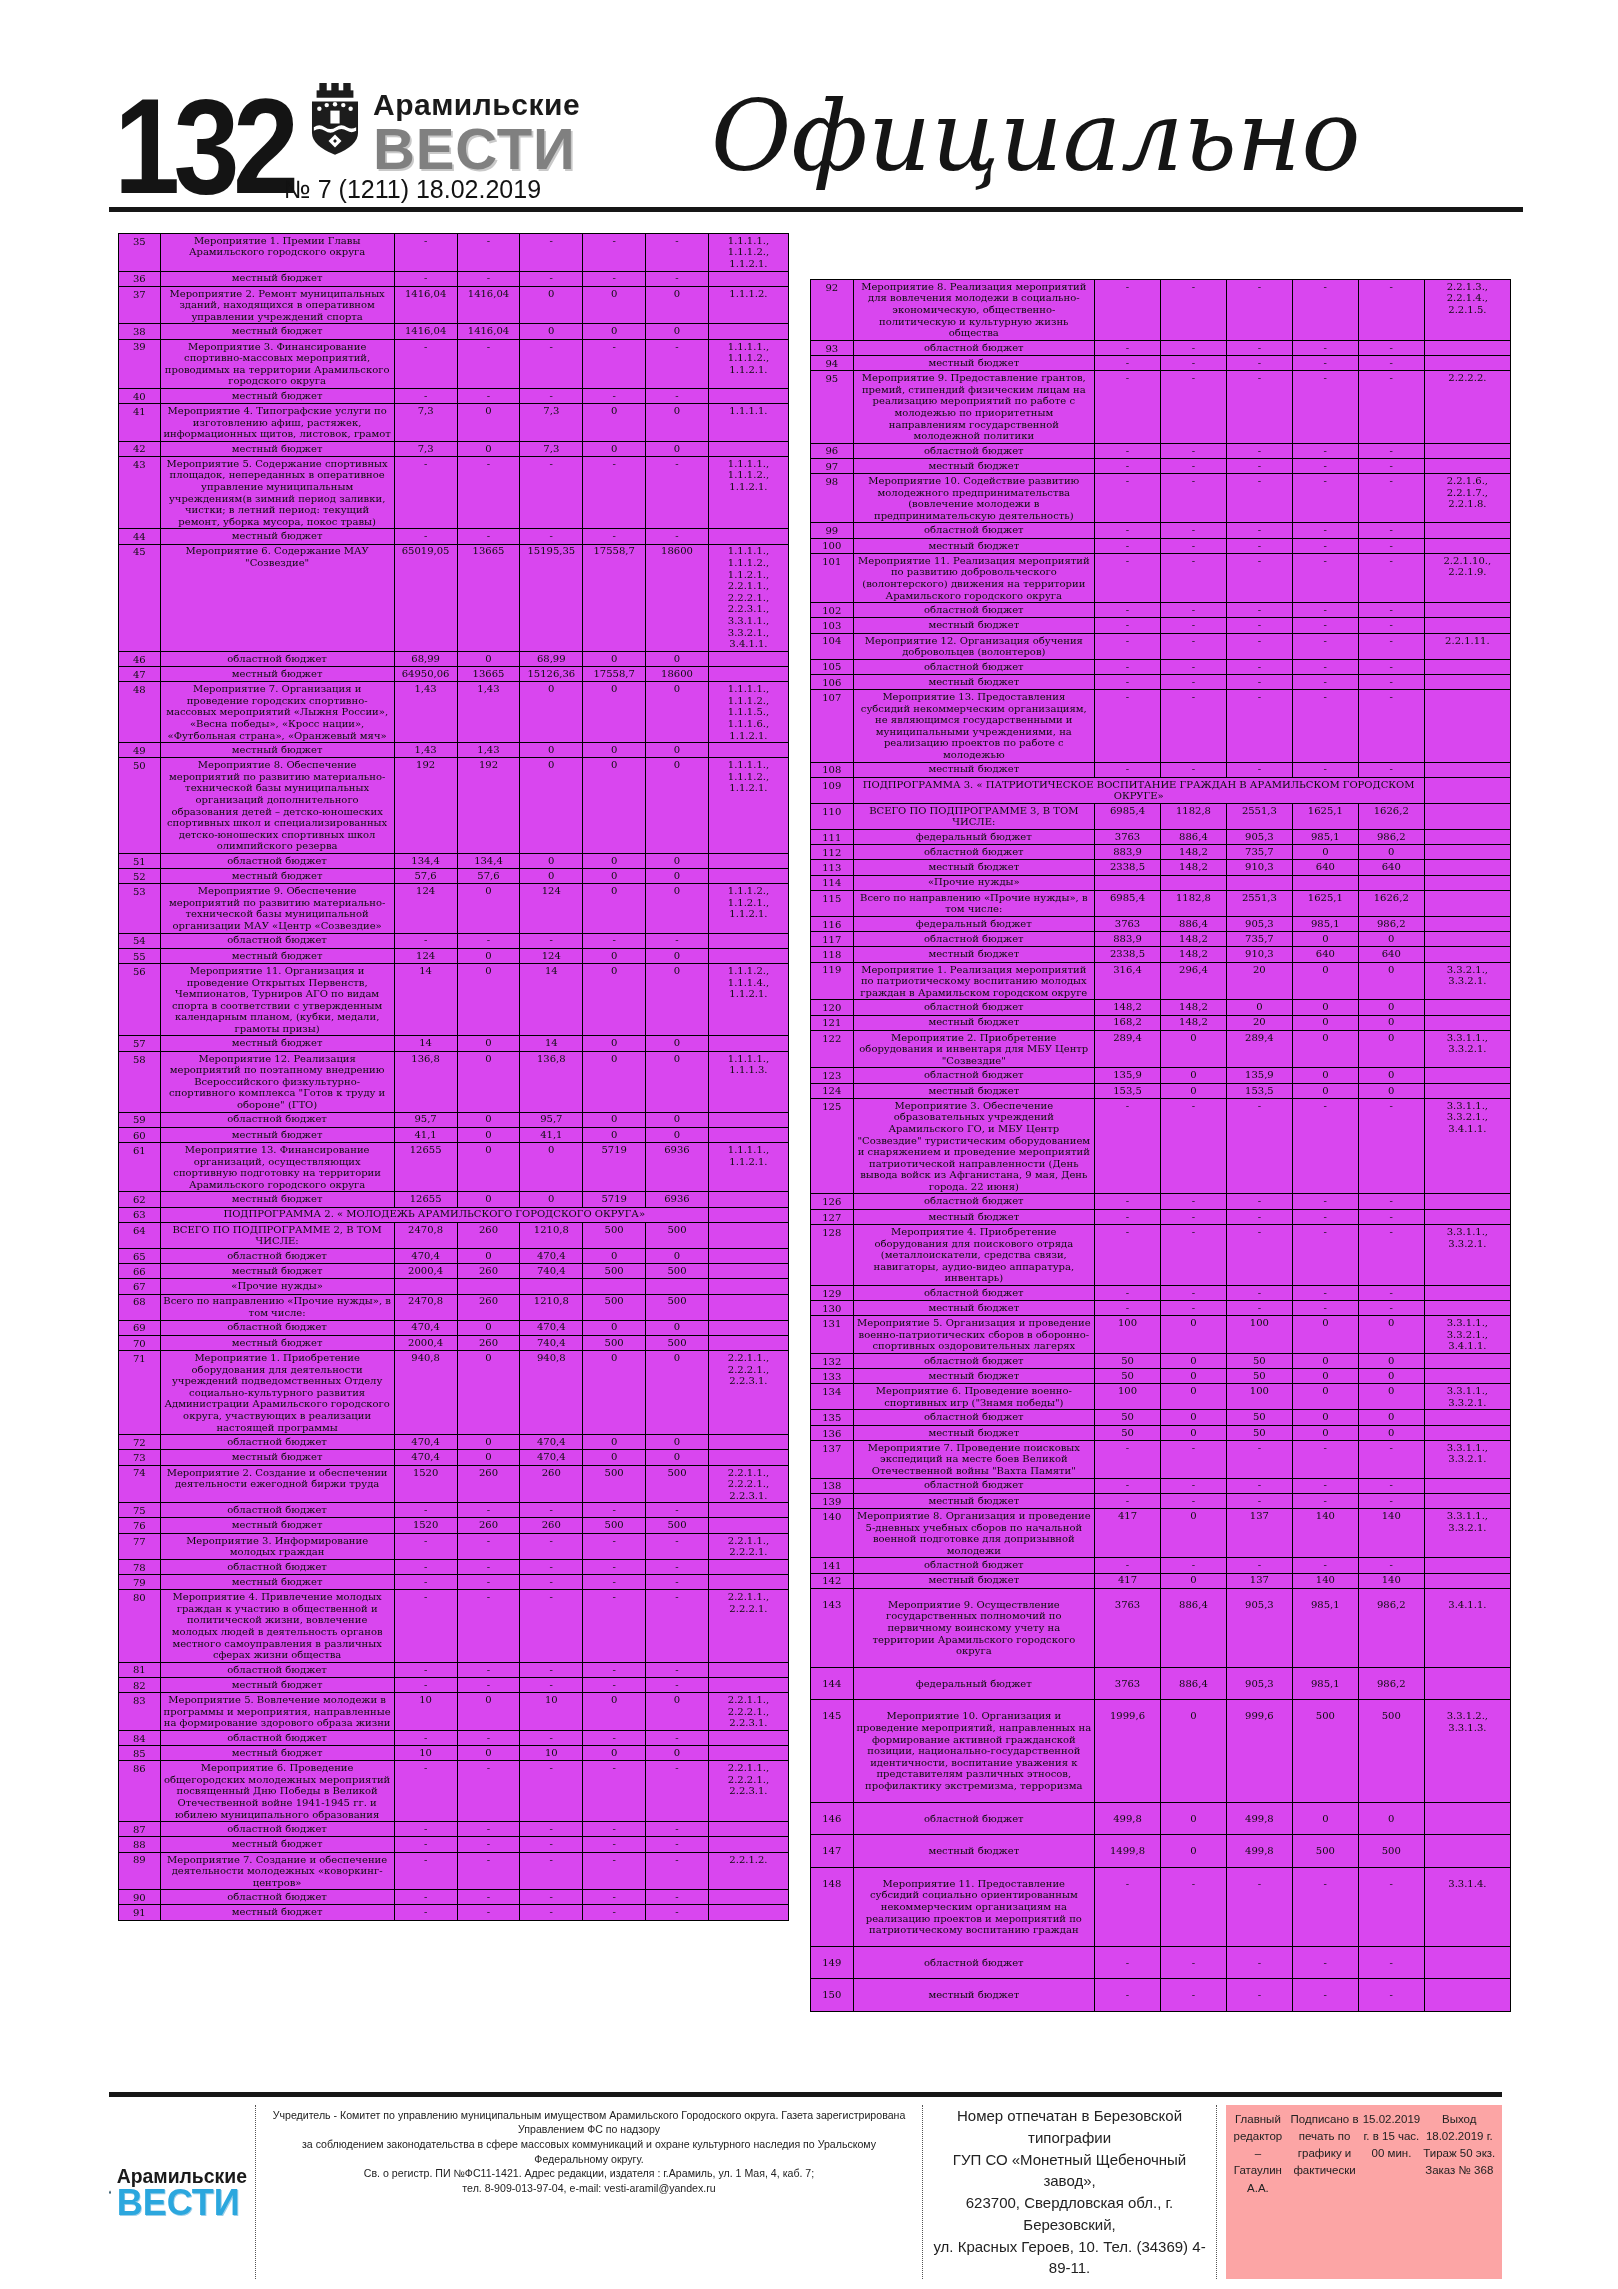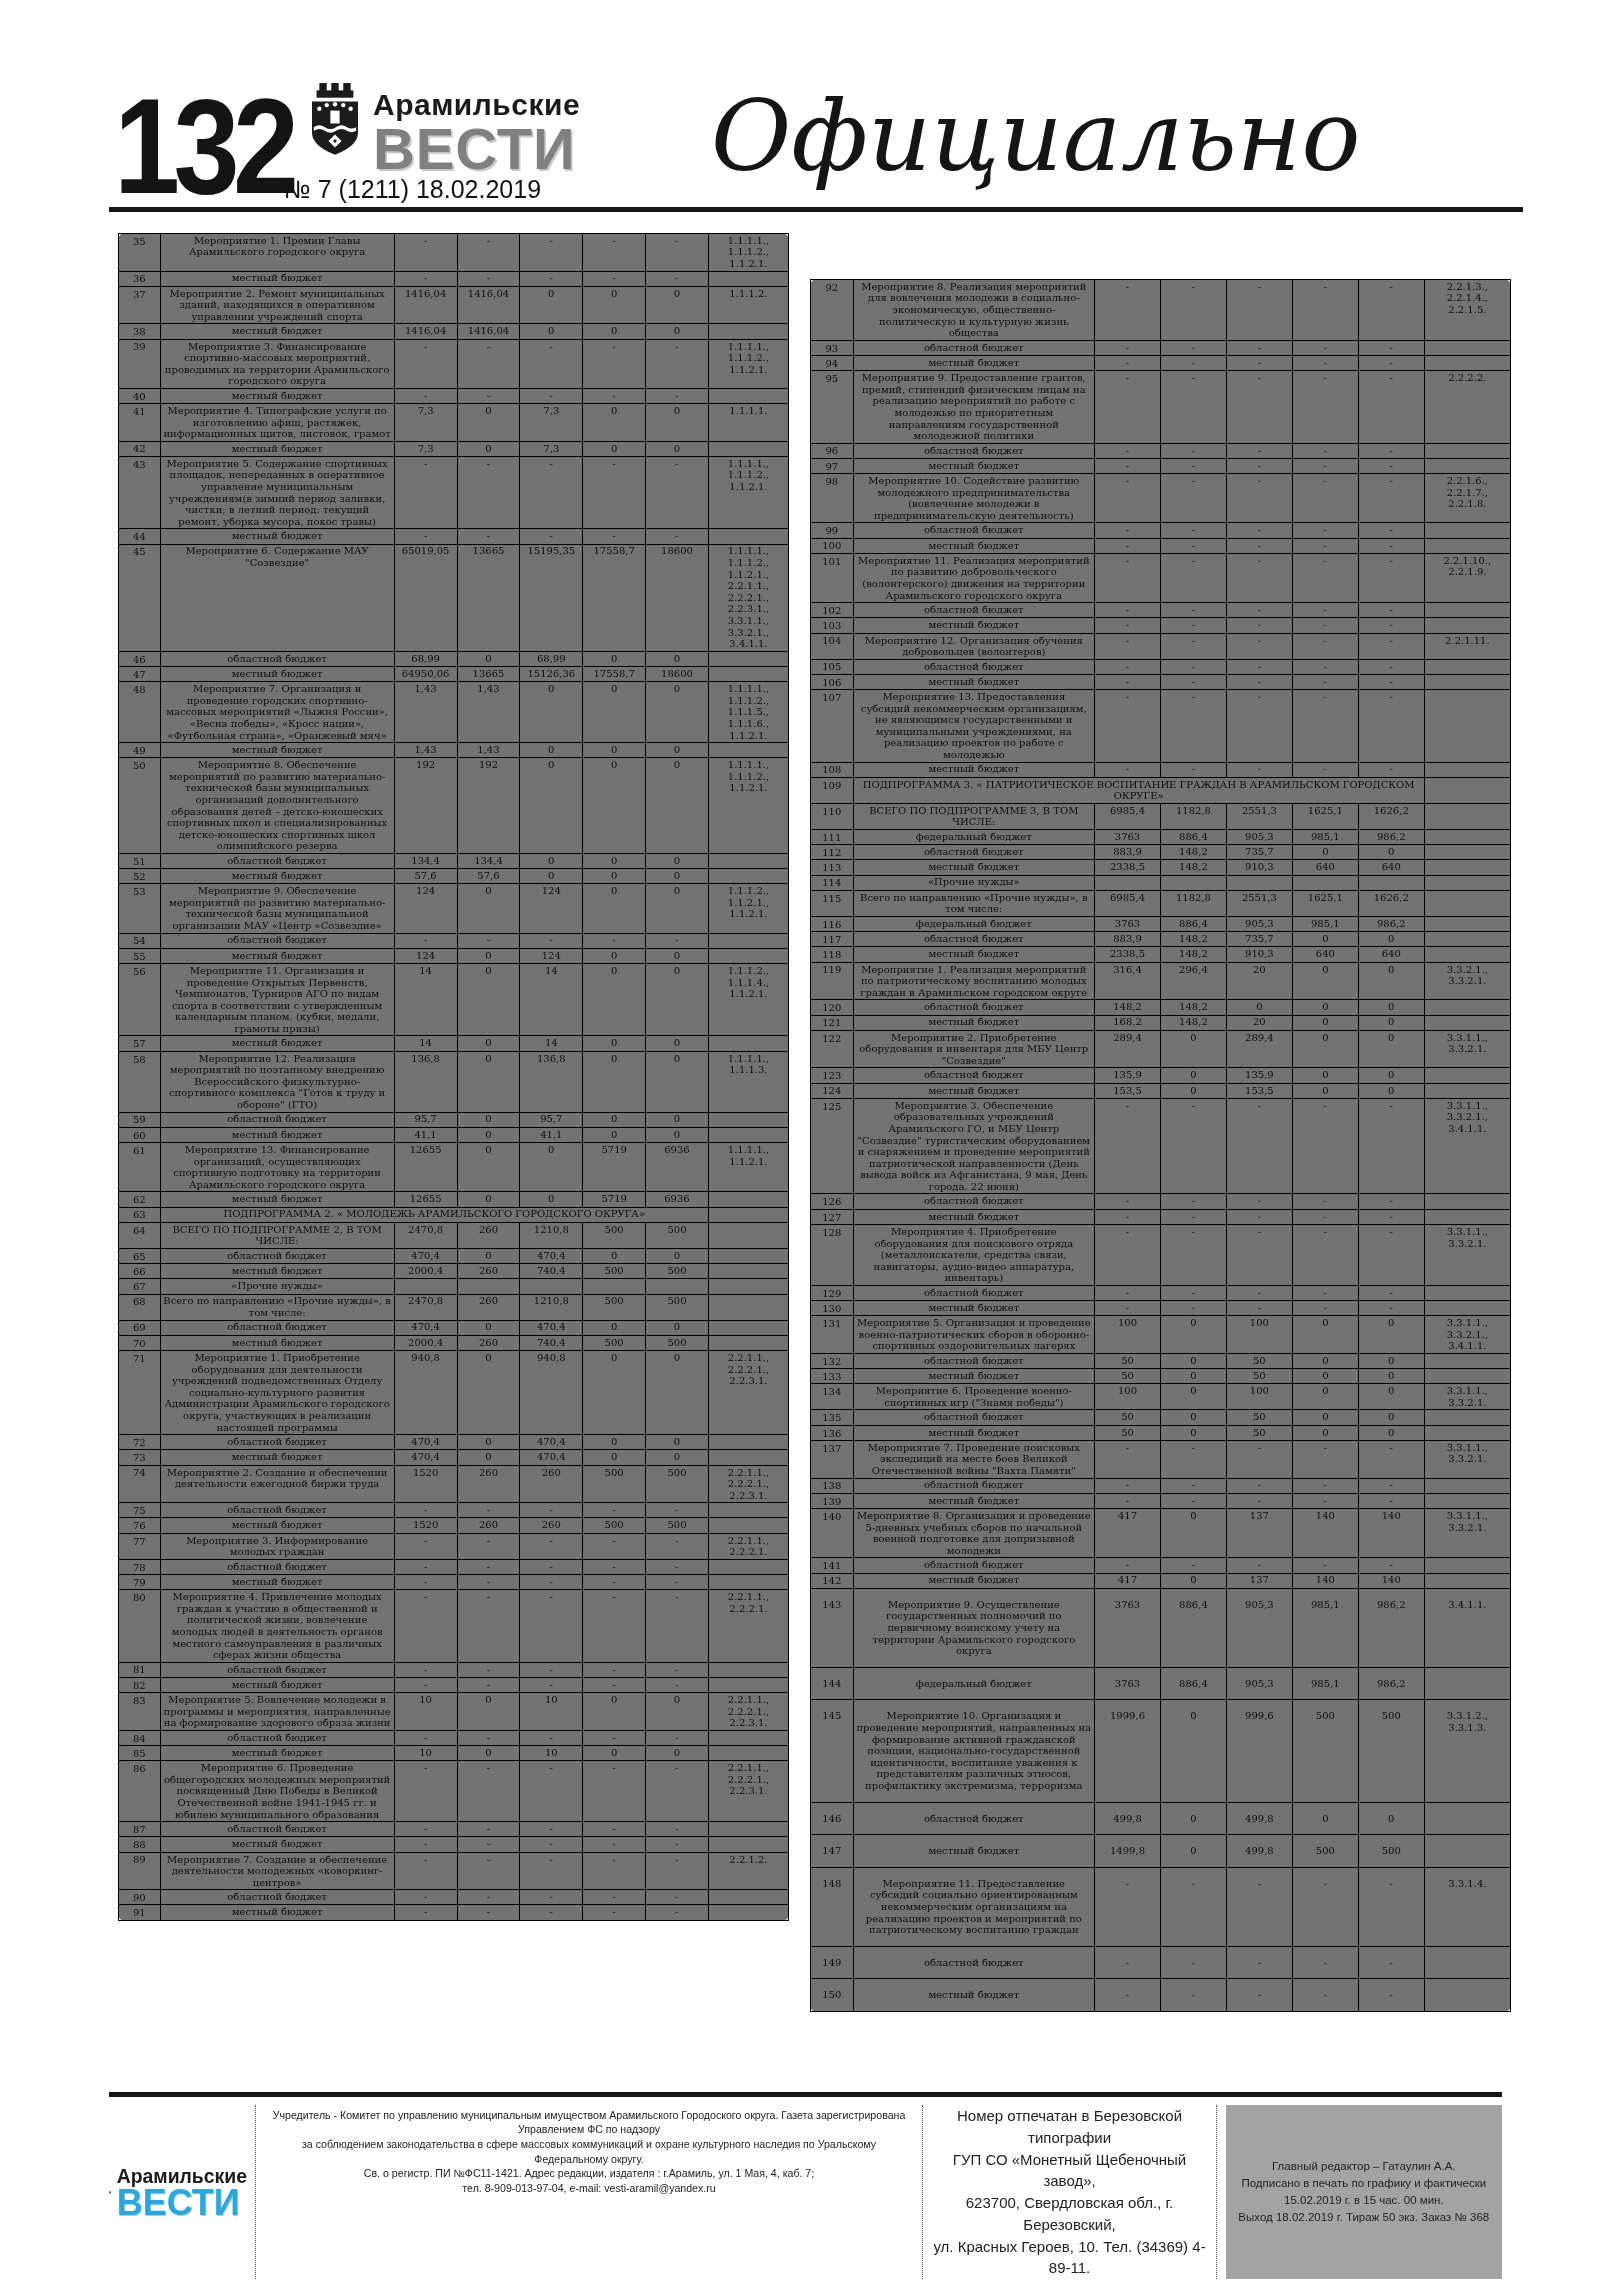--- a/index.html
+++ b/index.html
@@ -31,21 +31,21 @@
   }
   #section-title{
     position:absolute;left:711px;top:85px;width:591px;text-align:center;
     font-style:italic;font-size:98px;line-height:1.05;color:#151515;
     font-family:"DejaVu Serif",serif;
   }
 
   
   table.btable{
     position:absolute;top:233px;border-collapse:collapse;table-layout:fixed;
-    font-size:10px;line-height:1.16;color:#0d0d0d;background:#737373;border-radius:7px;
+    font-size:10px;line-height:1.16;color:#0d0d0d;background:#d946ef;
   }
   #table-left{left:118px;width:671px;}
   #table-right{left:810px;width:701px;margin-top:46px;}
   .btable td{
     border:1.5px solid #000;padding:0.9px 2.8px;text-align:center;
     vertical-align:top;word-wrap:break-word;
   }
   .btable td.num{padding-top:1.8px;}
   .btable td.hdr{text-align:center;}
   .btable tr.tall td{padding-top:10px;padding-bottom:10px;}
@@ -56,22 +56,22 @@
     display:flex;align-items:stretch;font-family:"Liberation Sans",sans-serif;
   }
   .f-logo{width:138px;display:flex;align-items:center;gap:5.5px;padding-top:1.8px;}
   .f-logo-text{display:flex;flex-direction:column;}
   .f-logo-top{font-weight:700;font-size:19.4px;color:#1a1a1a;line-height:1.05;}
   .f-logo-bottom{font-weight:900;font-size:36px;line-height:.95;color:#2ba7de;text-shadow:0.9px 0.9px 0 #9dcfe8;}
   .f-div{border-left:1.8px dotted #555;margin:0 8.3px;}
   .f-founder{flex:1;text-align:center;font-size:10.6px;line-height:1.38;color:#222;padding-top:2.8px;}
   .f-print{width:277px;text-align:center;font-size:15px;line-height:1.45;color:#222;display:flex;flex-direction:column;justify-content:center;}
   .f-editor{
-    width:269px;background:#a3a3a3;text-align:center;font-size:11.5px;line-height:1.5;
-    color:#222;padding:5.5px 3.7px;display:flex;flex-direction:column;justify-content:center;
+    width:269px;background:#fca5a5;text-align:center;font-size:11.5px;line-height:1.5;
+    color:#222;padding:5.5px 3.7px;display:flex;flex-direction:row;justify-content:center;
   }
 </style>
 </head>
 <body>
 
 <div id="issue-number">132</div>
 
 <svg id="arms-header" viewBox="0 0 54 88" xmlns="http://www.w3.org/2000/svg">
   <rect x="10" y="0" width="8" height="9" fill="#1c1c1c"></rect>
   <rect x="23" y="0" width="8" height="9" fill="#1c1c1c"></rect>

